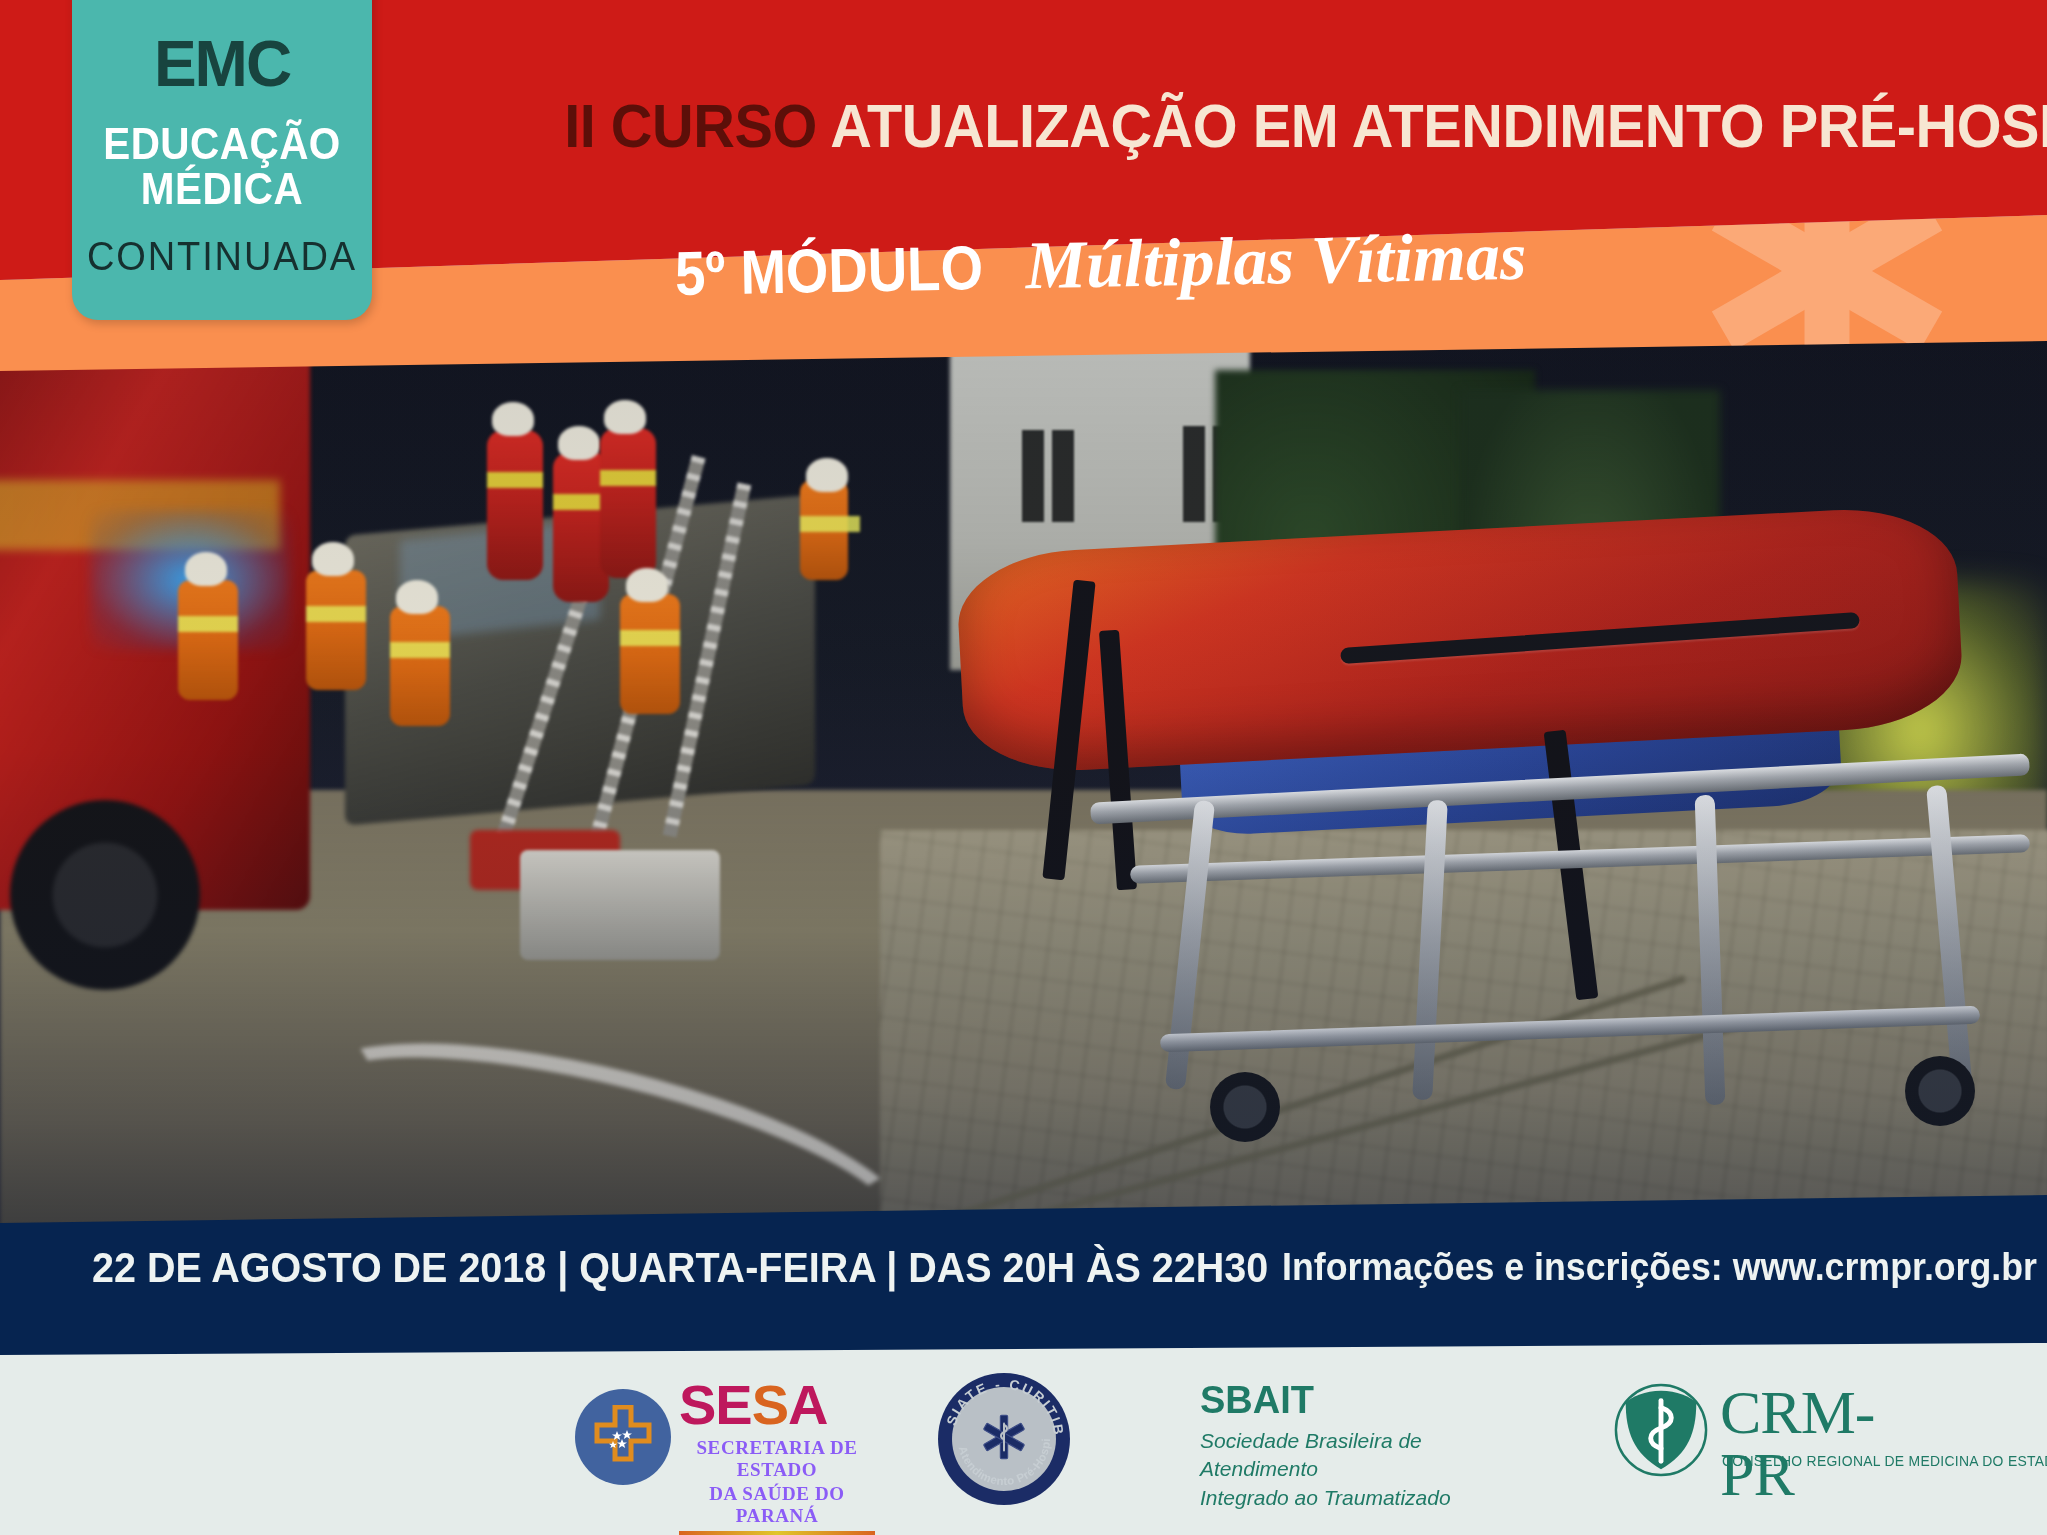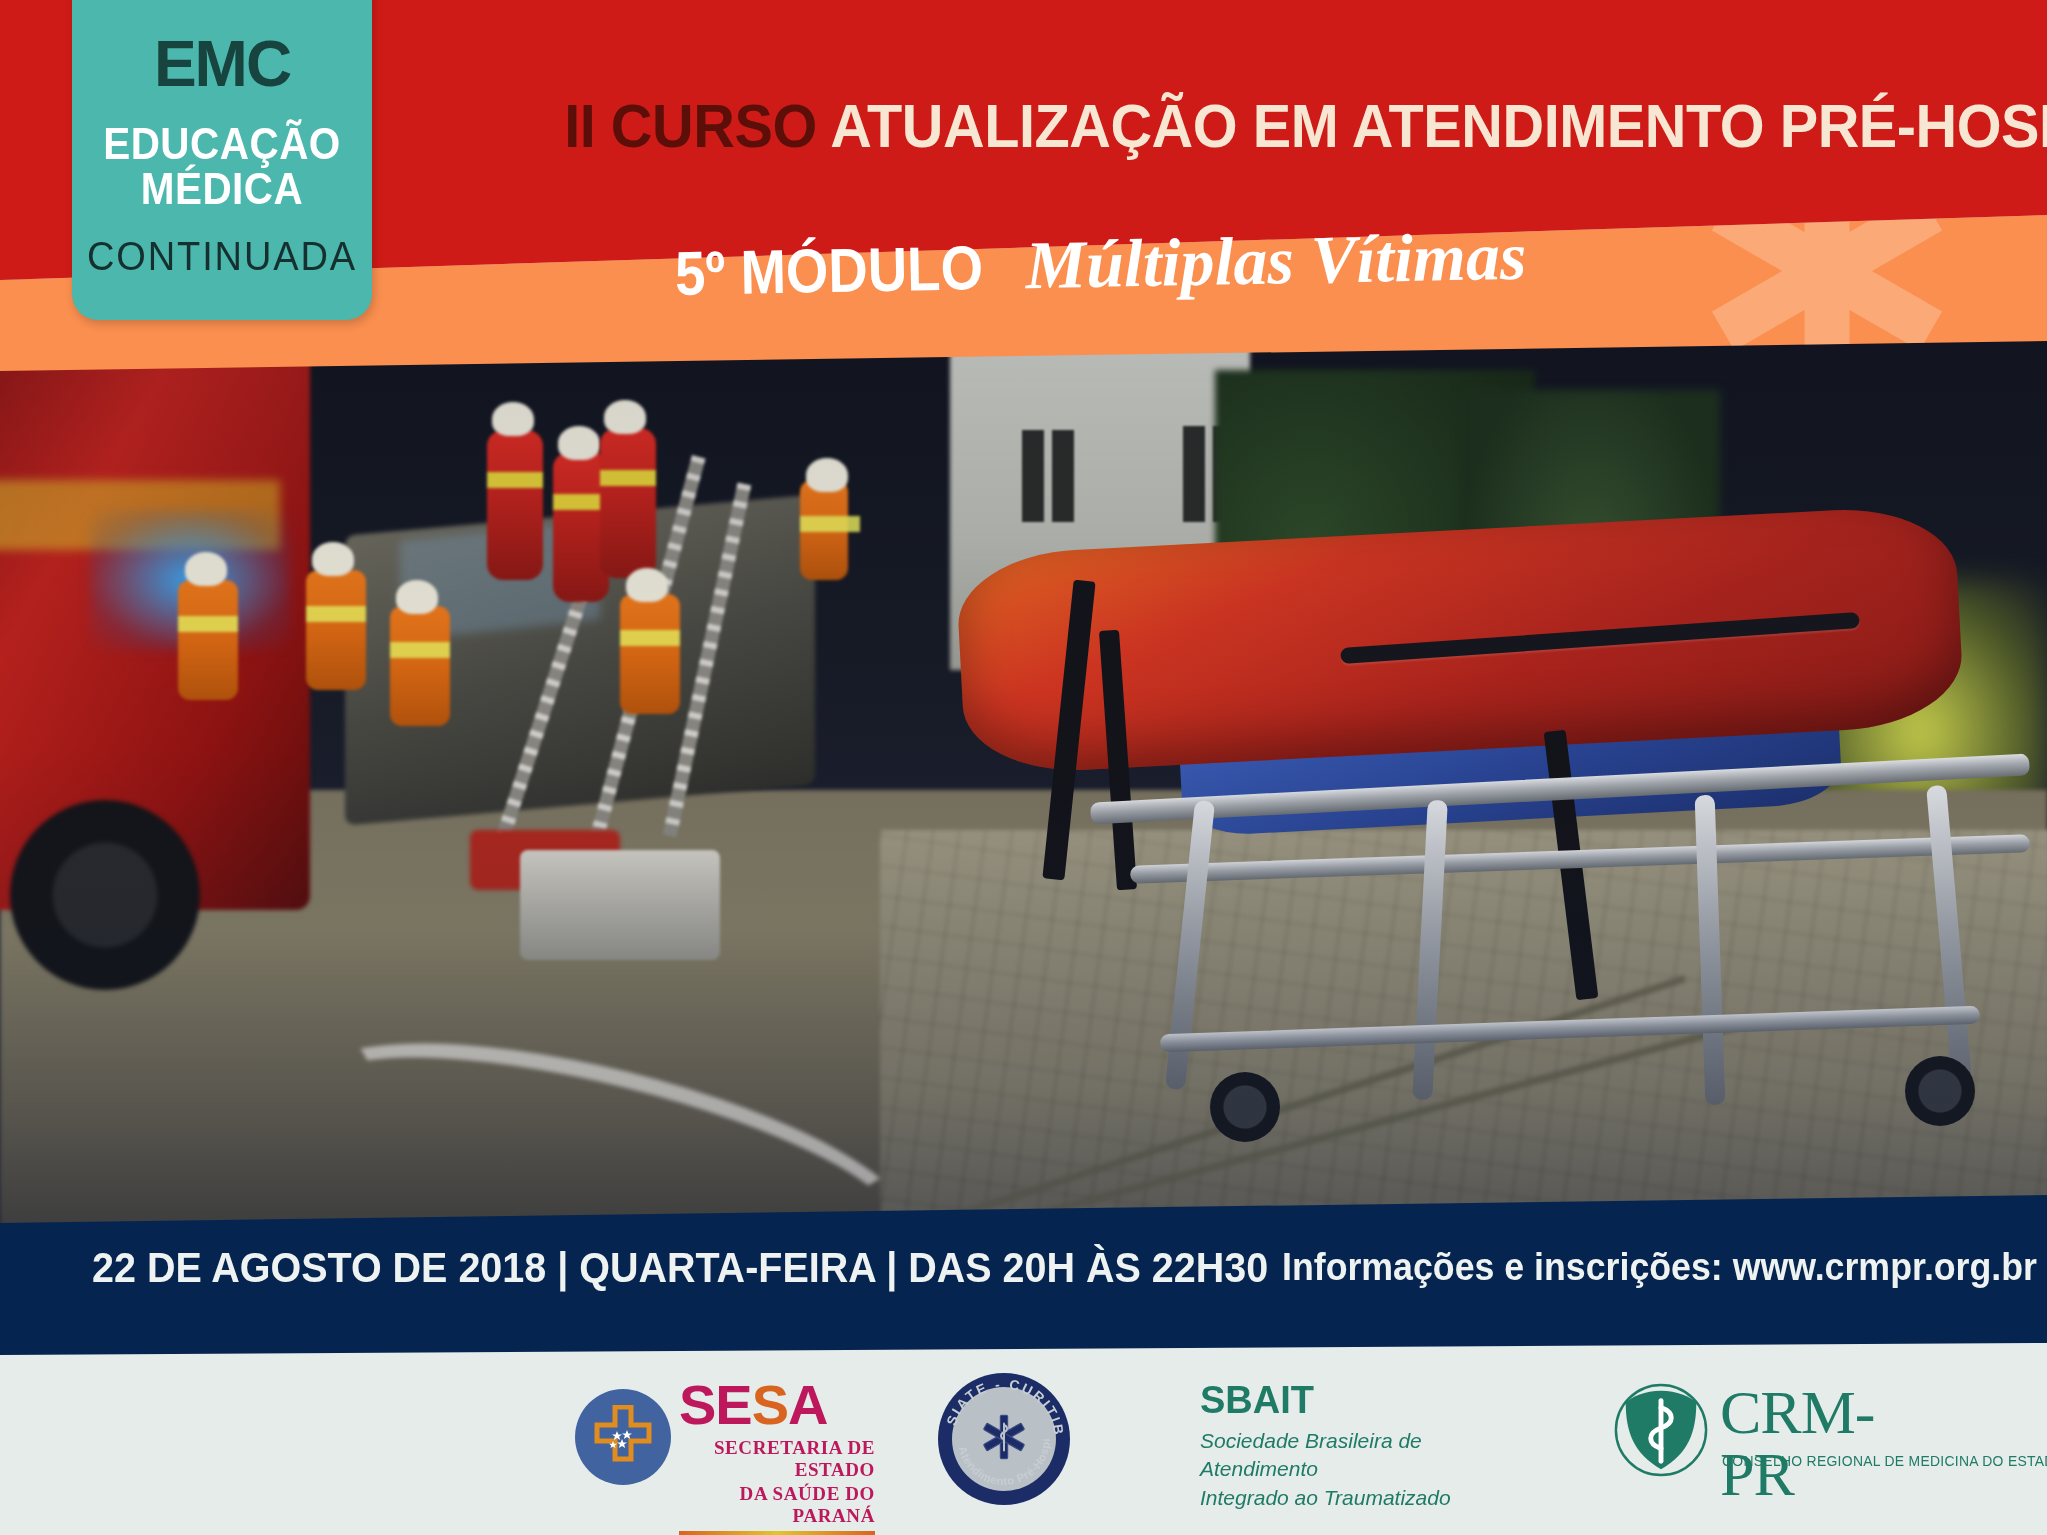--- a/index.html
+++ b/index.html
@@ -289,22 +289,22 @@
   }
   .sesa-txt { position:absolute; left:104px; top:4px; }
   .sesa-word {
     font-family:"Liberation Sans", sans-serif; font-weight:700;
     font-size:56px; line-height:1; letter-spacing:-1px;
   }
   .sesa-word .b { color:#be185d; }
   .sesa-word .o { color:#d9641f; }
   .sesa-sub {
     font-family:"Liberation Serif", serif; font-weight:700;
-    font-size:19px; color:#be185d; line-height:1.18; letter-spacing:.6px;
-    margin-top:4px; text-align:right;
+    font-size:19px; color:#8b5cf6; line-height:1.18; letter-spacing:.6px;
+    margin-top:4px; text-align:center;
   }
   .sesa-rule {
     margin-top:3px; height:5px; width:100%;
     background:linear-gradient(90deg,#d9641f 0%, #e0c62a 50%, #d9641f 100%);
   }
 
   
   .siate { position:absolute; left:938px; top:18px; width:132px; height:132px; }
   .siate-c {
     position:absolute; inset:0; border-radius:50%;

